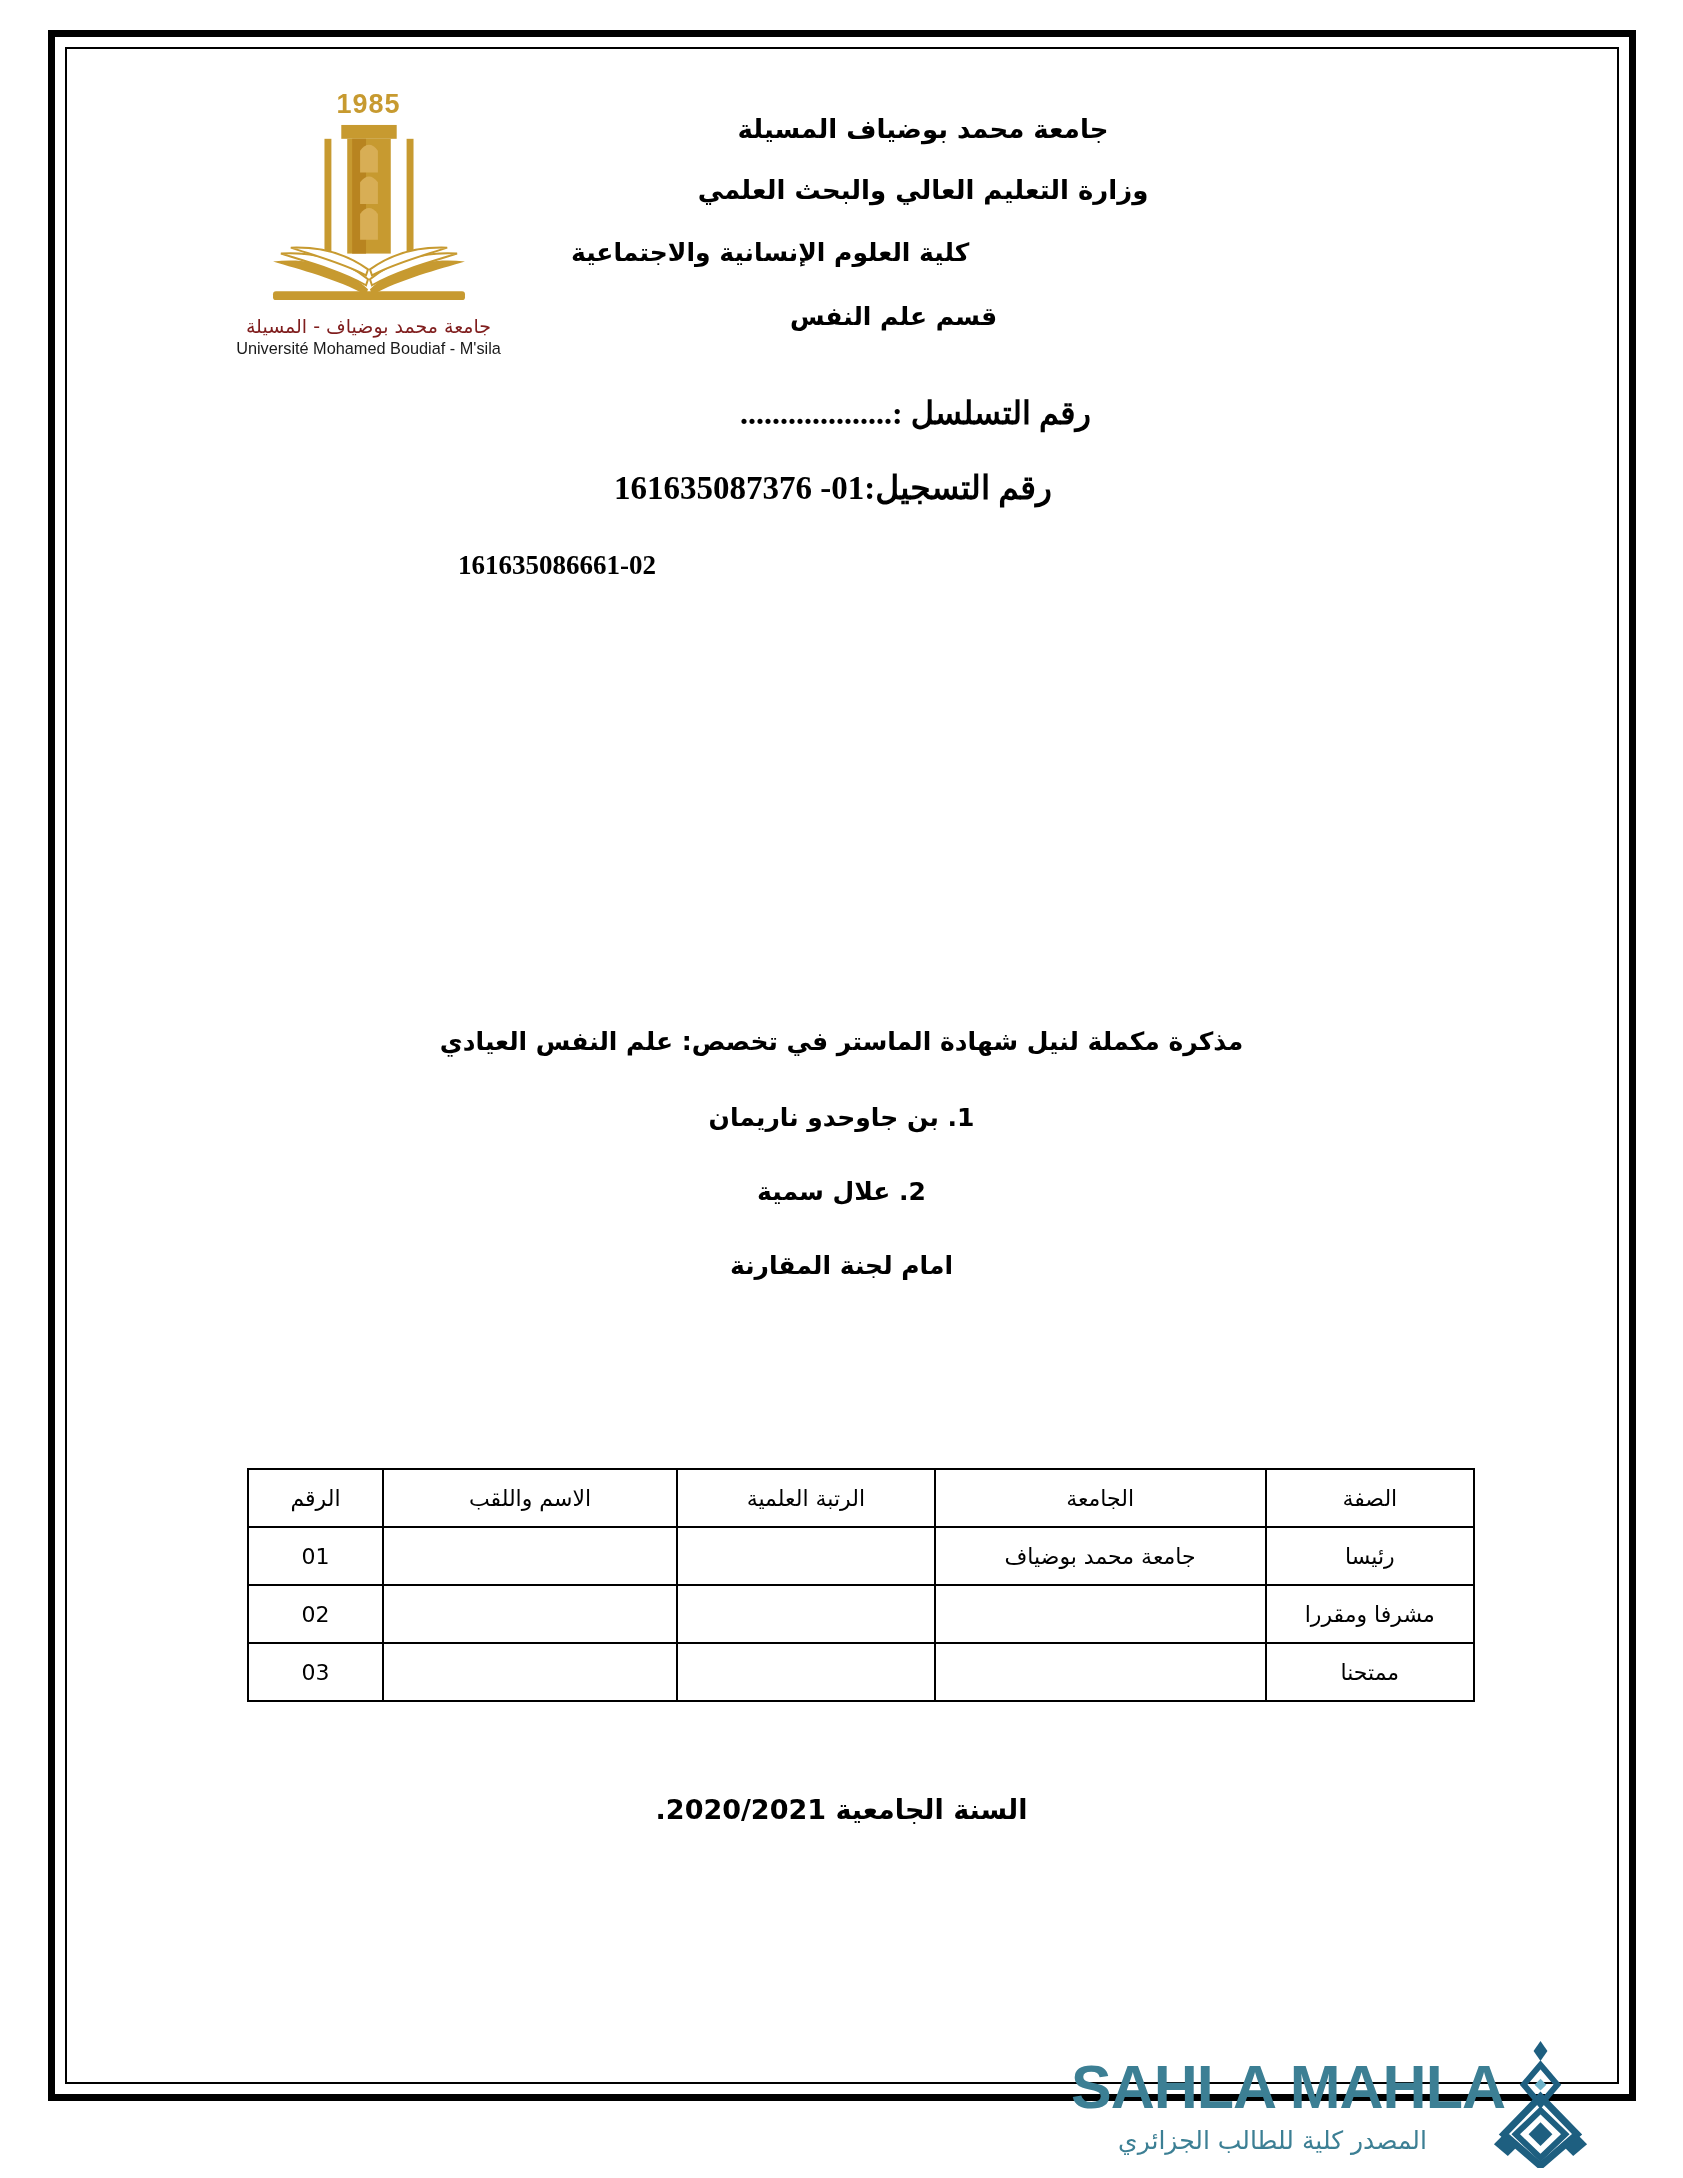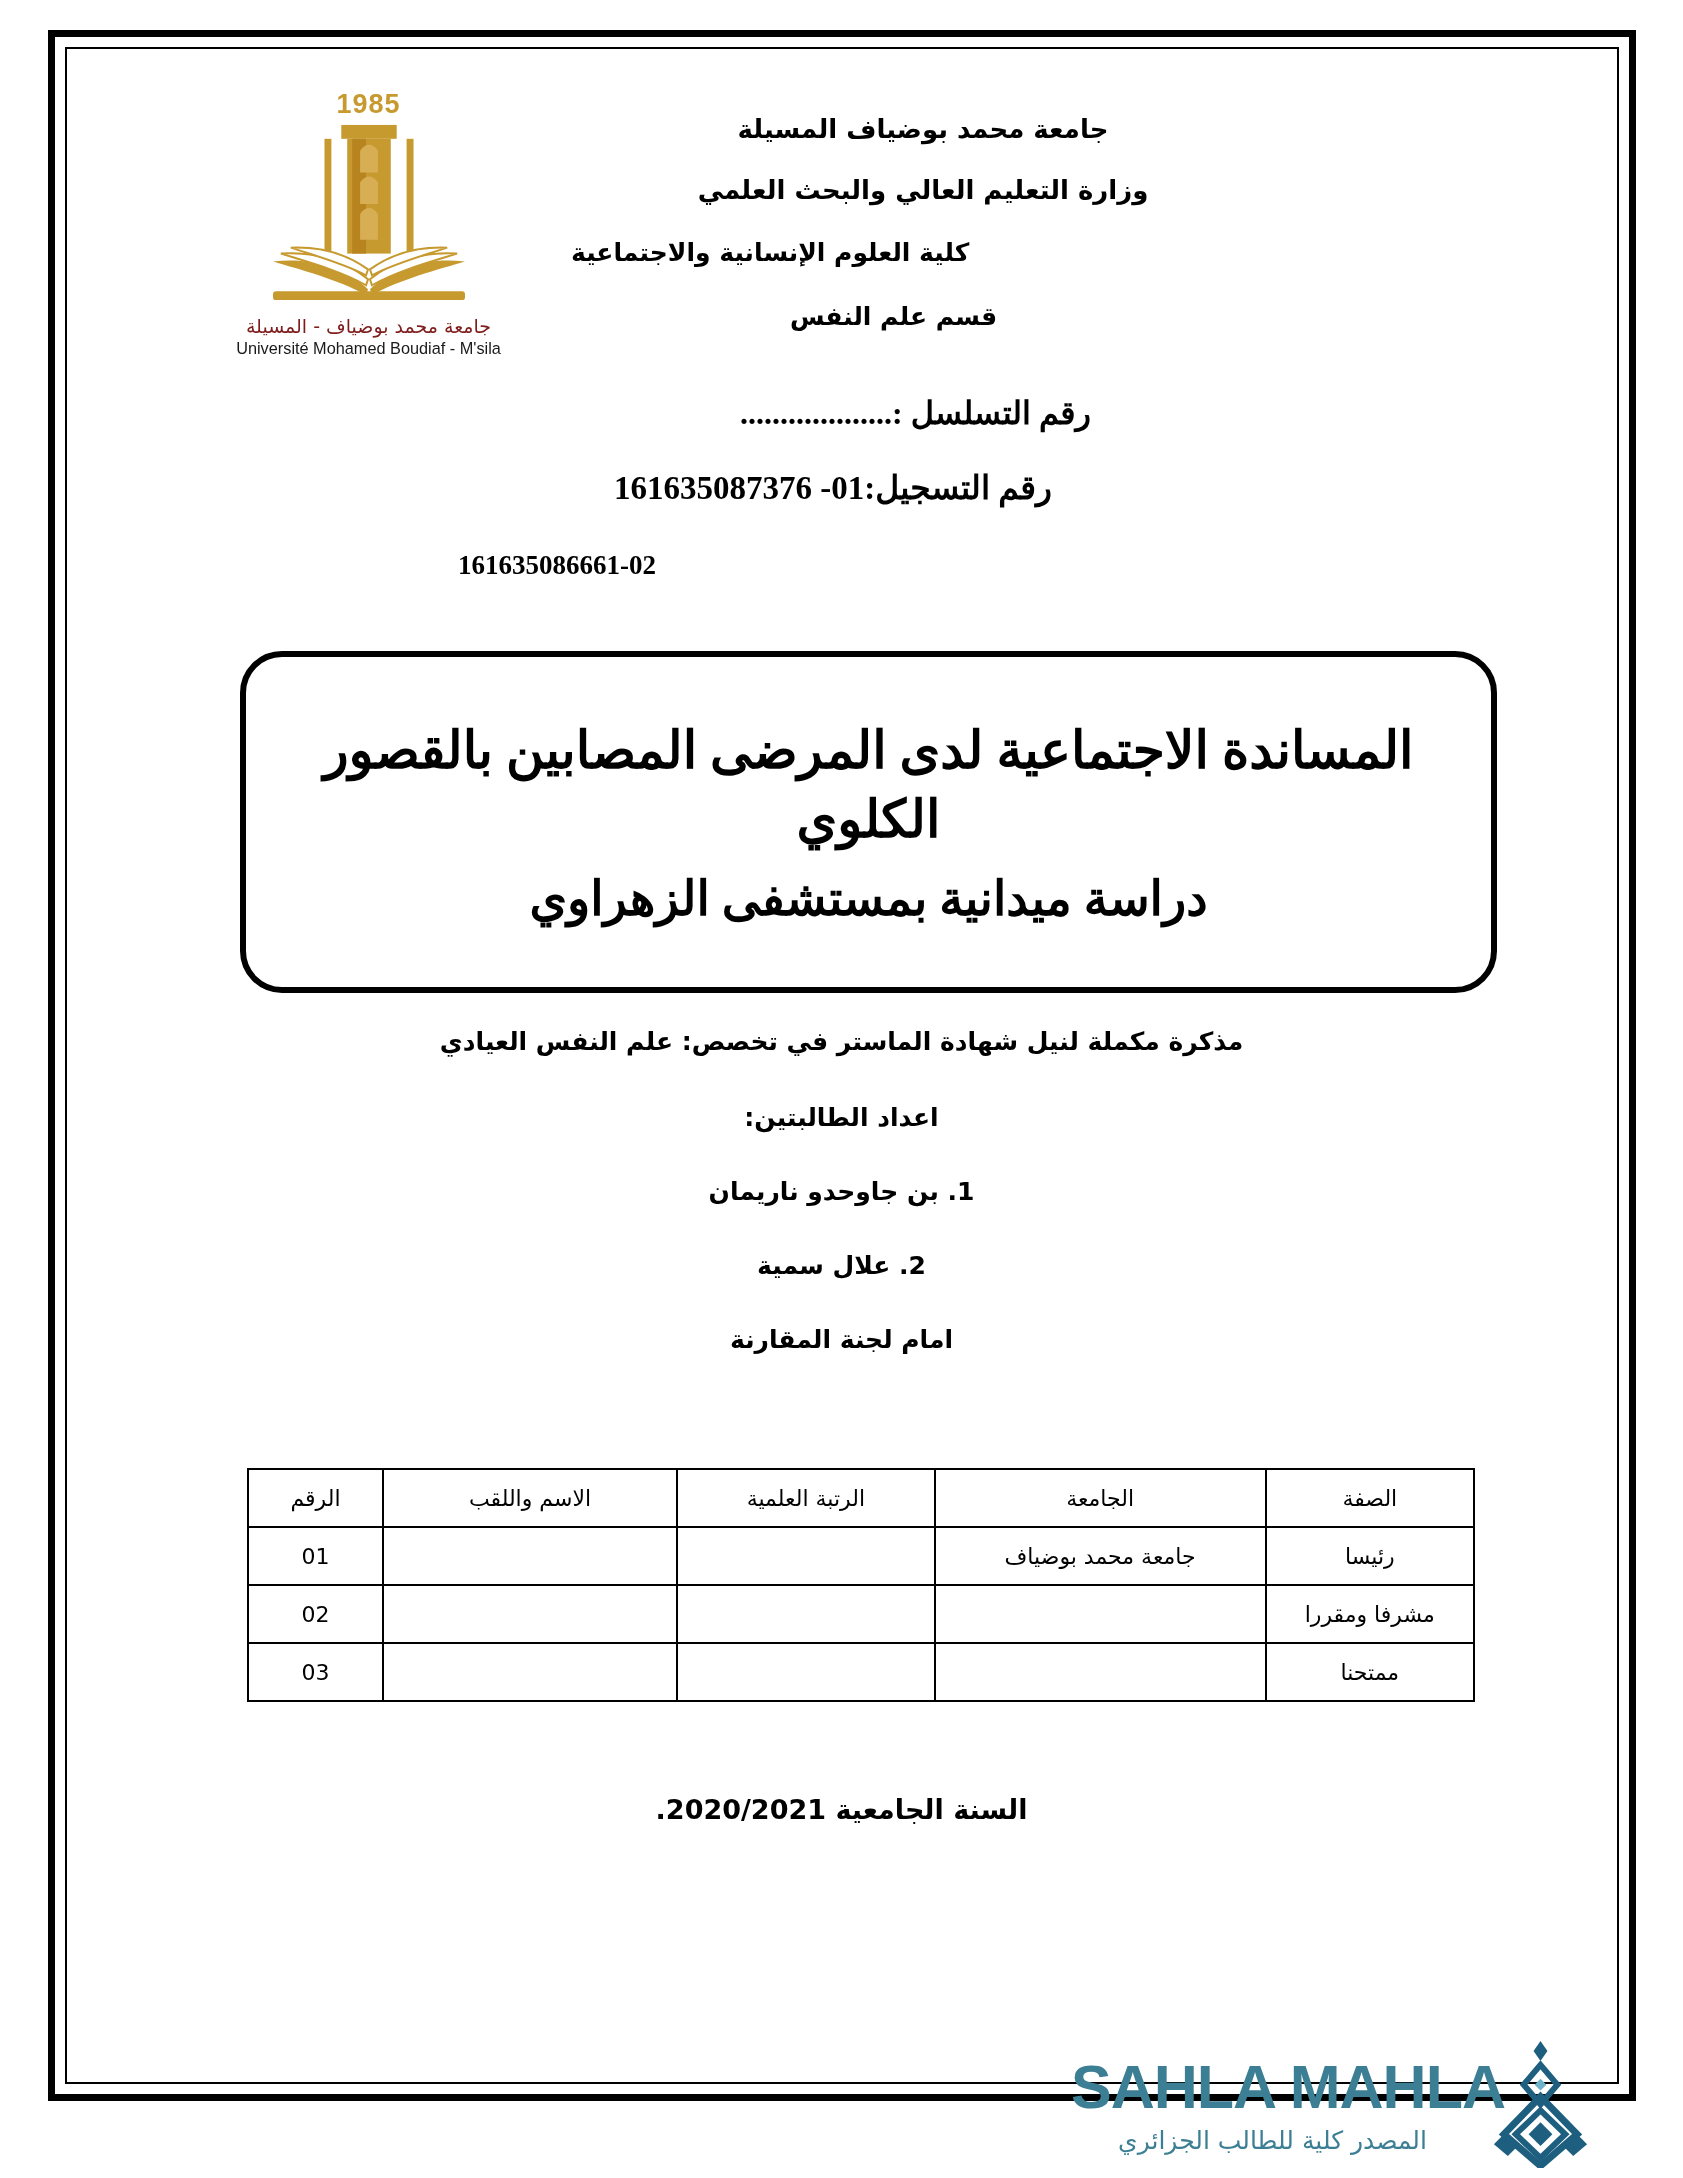--- a/index.html
+++ b/index.html
@@ -366,28 +366,23 @@
     <div class="faculty-line">كلية العلوم الإنسانية والاجتماعية</div>
     <div class="dept-line">قسم علم النفس</div>
   </div>
 
   <div class="reg-zone">
     <div class="reg-line reg-serial">رقم التسلسل :...................</div>
     <div class="reg-line reg-1">رقم التسجيل:01- 161635087376</div>
     <div class="reg-line reg-2">161635086661-02</div>
   </div>
 
-  <div class="title-box">
-    <div class="title-main">المساندة الاجتماعية لدى المرضى المصابين بالقصور الكلوي</div>
-    <div class="title-sub">دراسة ميدانية بمستشفى الزهراوي</div>
-  </div>
 
   <div class="degree-zone">
     <div class="degree-line">مذكرة مكملة لنيل شهادة الماستر في تخصص: علم النفس العيادي</div>
-    <div class="prep-line">اعداد الطالبتين:</div>
     <div class="student-line">1. بن جاوحدو ناريمان</div>
     <div class="student-line">2. علال سمية</div>
     <div class="committee-line">امام لجنة المقارنة</div>
   </div>
 
   <div class="jury-table-wrap">
     <table class="jury">
       <thead>
         <tr>
           <th class="col-role">الصفة</th>

